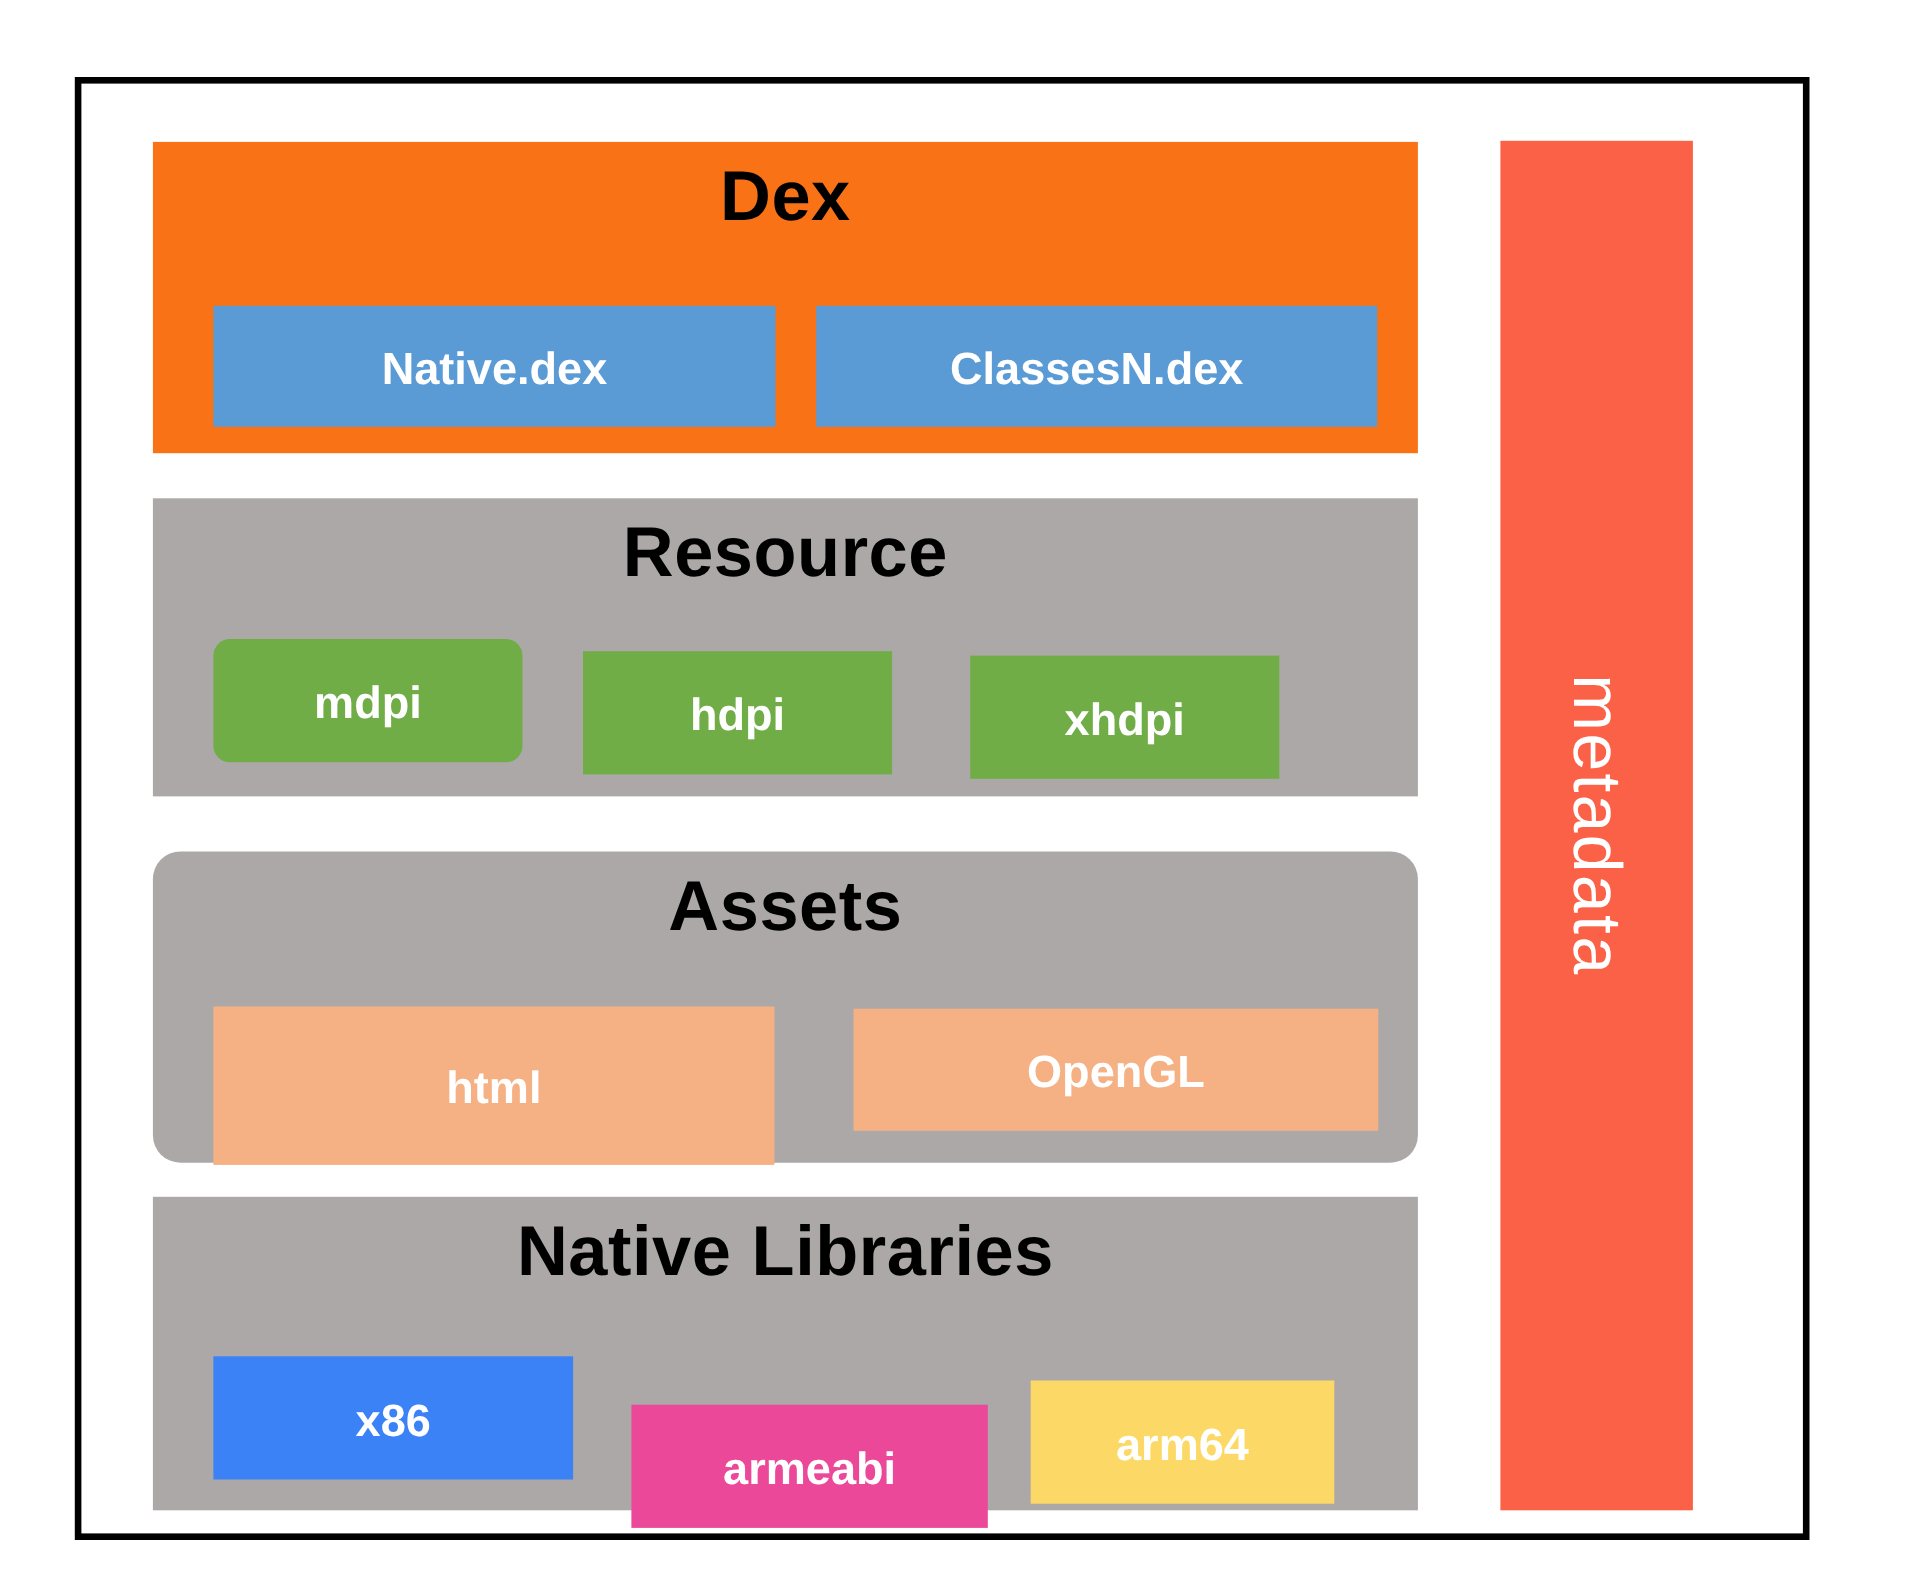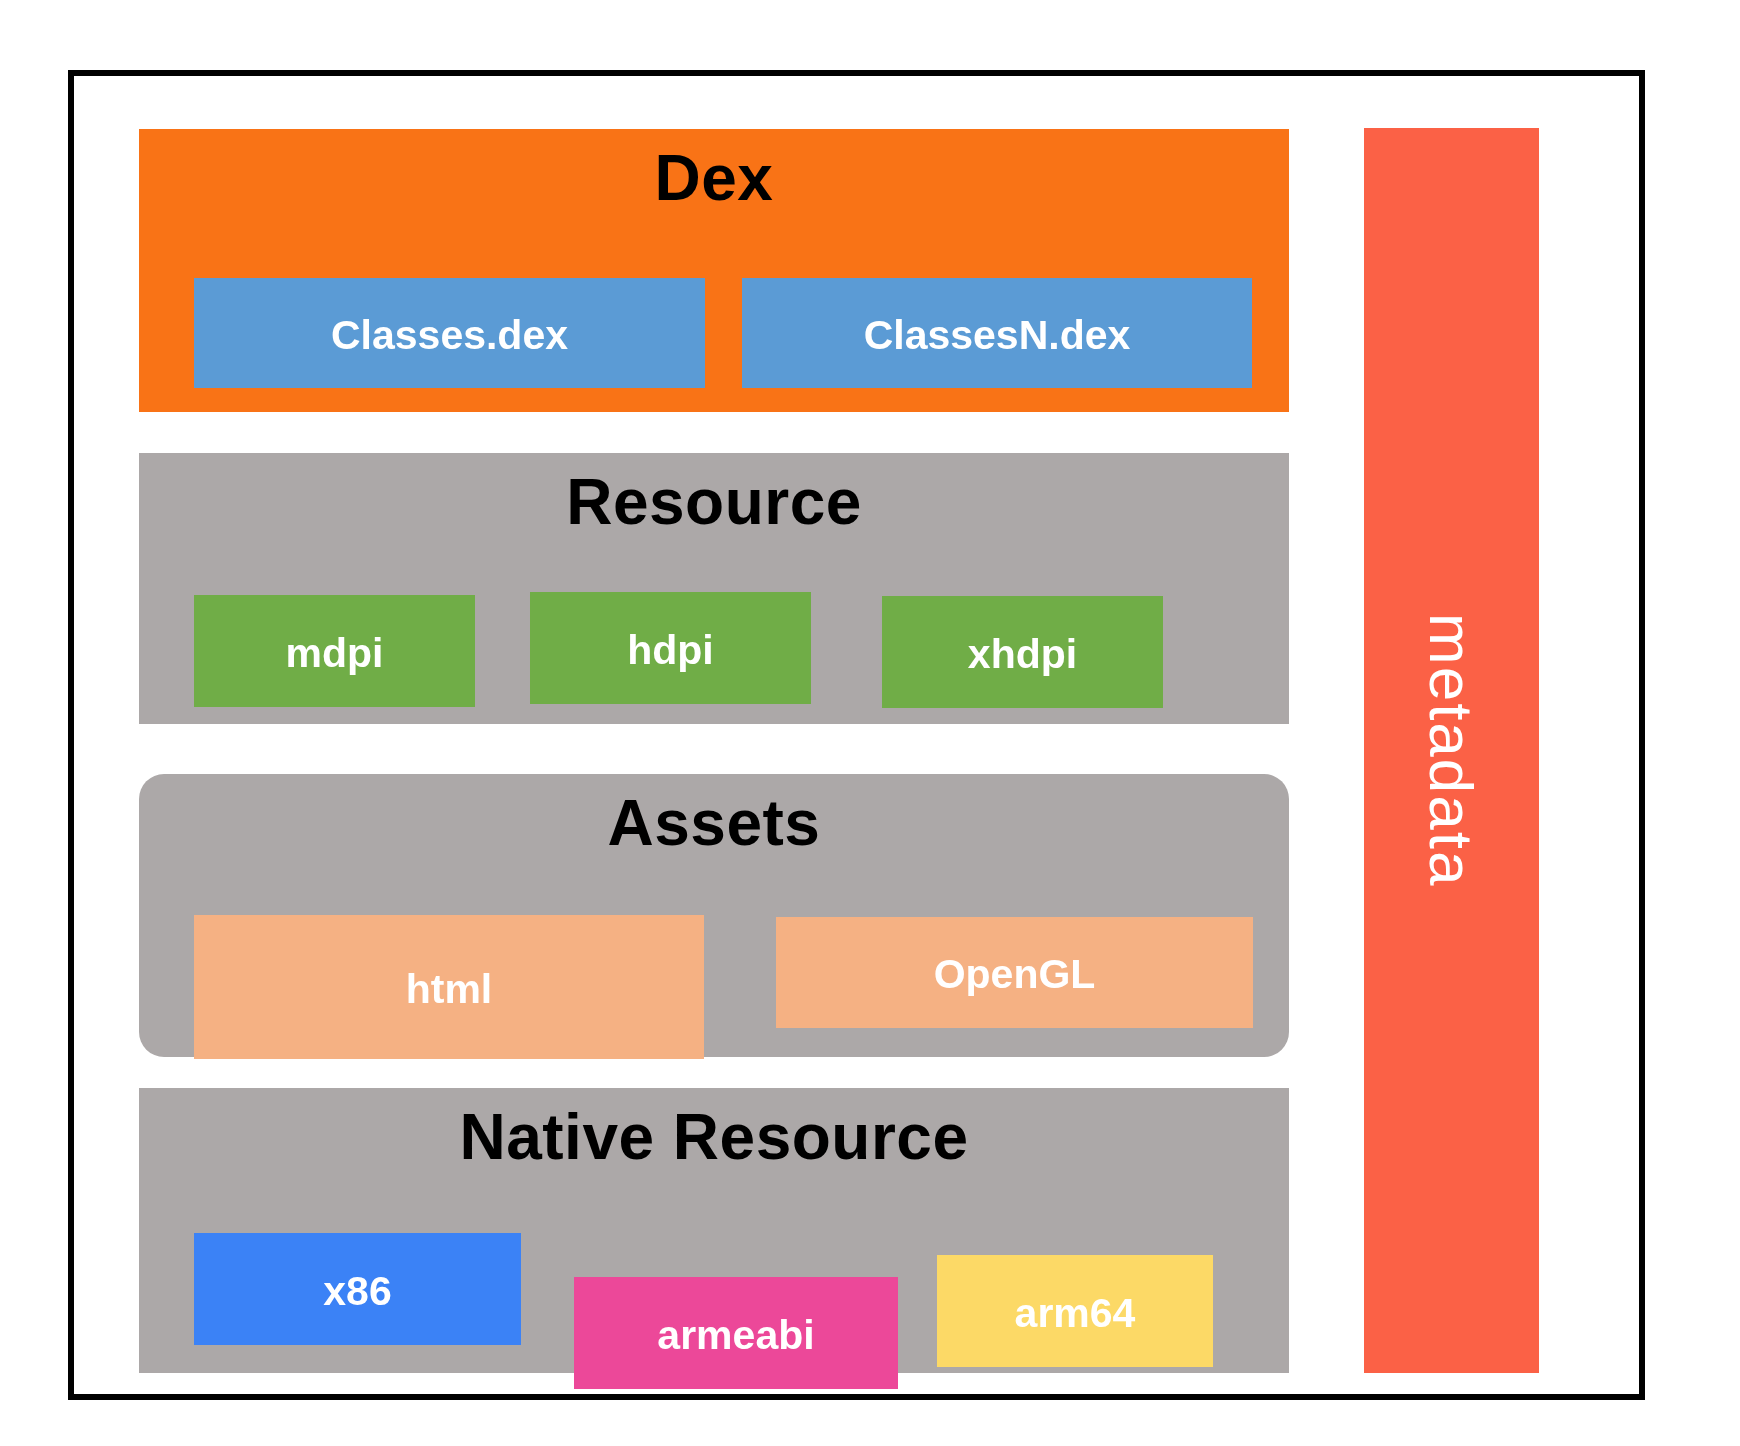--- a/index.html
+++ b/index.html
@@ -22,21 +22,21 @@
   }
   .item{
     position:absolute;display:flex;align-items:center;justify-content:center;
     color:#ffffff;font-size:41px;font-weight:700;padding-top:4px;
     box-sizing:border-box;
   }
   
   #box-classes  {left:55px;top:149px;width:511px;height:110px;}
   #box-classesn {left:603px;top:149px;width:510px;height:110px;}
   
-  #box-mdpi  {left:55px; top:142px;width:281px;height:112px;}
+  #box-mdpi  {left:55px; top:128px;width:281px;height:112px;border-radius:15px;}
   #box-hdpi  {left:391px;top:139px;width:281px;height:112px;}
   #box-xhdpi {left:743px;top:143px;width:281px;height:112px;}
   
   #box-html   {left:55px; top:141px;width:510px;height:144px;}
   #box-opengl {left:637px;top:143px;width:477px;height:111px;}
   
   #box-x86     {left:55px; top:145px;width:327px;height:112px;}
   #box-armeabi {left:435px;top:157px;width:324px;height:112px;}
   #box-arm64   {left:798px;top:167px;width:276px;height:112px;}
   
@@ -49,39 +49,39 @@
     letter-spacing:2px;
   }
 </style>
 </head>
 <body>
 
 <div class="frame"></div>
 
 <div class="section" id="sec-dex" style="background-color: #f97316;">
   <div class="section-title">Dex</div>
-  <div class="item" id="box-classes" style="background-color: rgb(91, 155, 213);">Classes.dex</div>
+  <div class="item" id="box-classes" style="background-color: rgb(91, 155, 213);">Native.dex</div>
   <div class="item" id="box-classesn" style="background-color: rgb(91, 155, 213);">ClassesN.dex</div>
 </div>
 
 <div class="section" id="sec-resource" style="background-color: rgb(172, 168, 168);">
   <div class="section-title">Resource</div>
   <div class="item" id="box-mdpi" style="background-color: rgb(112, 173, 71);">mdpi</div>
   <div class="item" id="box-hdpi" style="background-color: rgb(112, 173, 71);">hdpi</div>
   <div class="item" id="box-xhdpi" style="background-color: rgb(112, 173, 71);">xhdpi</div>
 </div>
 
 <div class="section" id="sec-assets" style="background-color: rgb(172, 168, 168); border-radius: 25px;">
   <div class="section-title">Assets</div>
   <div class="item" id="box-html" style="background-color: rgb(245, 177, 131);">html</div>
   <div class="item" id="box-opengl" style="background-color: rgb(245, 177, 131);">OpenGL</div>
 </div>
 
 <div class="section" id="sec-native" style="background-color: rgb(172, 168, 168);">
-  <div class="section-title">Native Resource</div>
+  <div class="section-title">Native Libraries</div>
   <div class="item" id="box-x86" style="background-color: #3b82f6;">x86</div>
   <div class="item" id="box-armeabi" style="background-color: #ec4899; margin-top: 32px;">armeabi</div>
   <div class="item" id="box-arm64" style="background-color: rgb(252, 217, 102);">arm64</div>
 </div>
 
 <div class="metadata-bar" style="background-color: rgb(251, 97, 70);">
   <span class="metadata-label">metadata</span>
 </div>
 
 </body></html>

